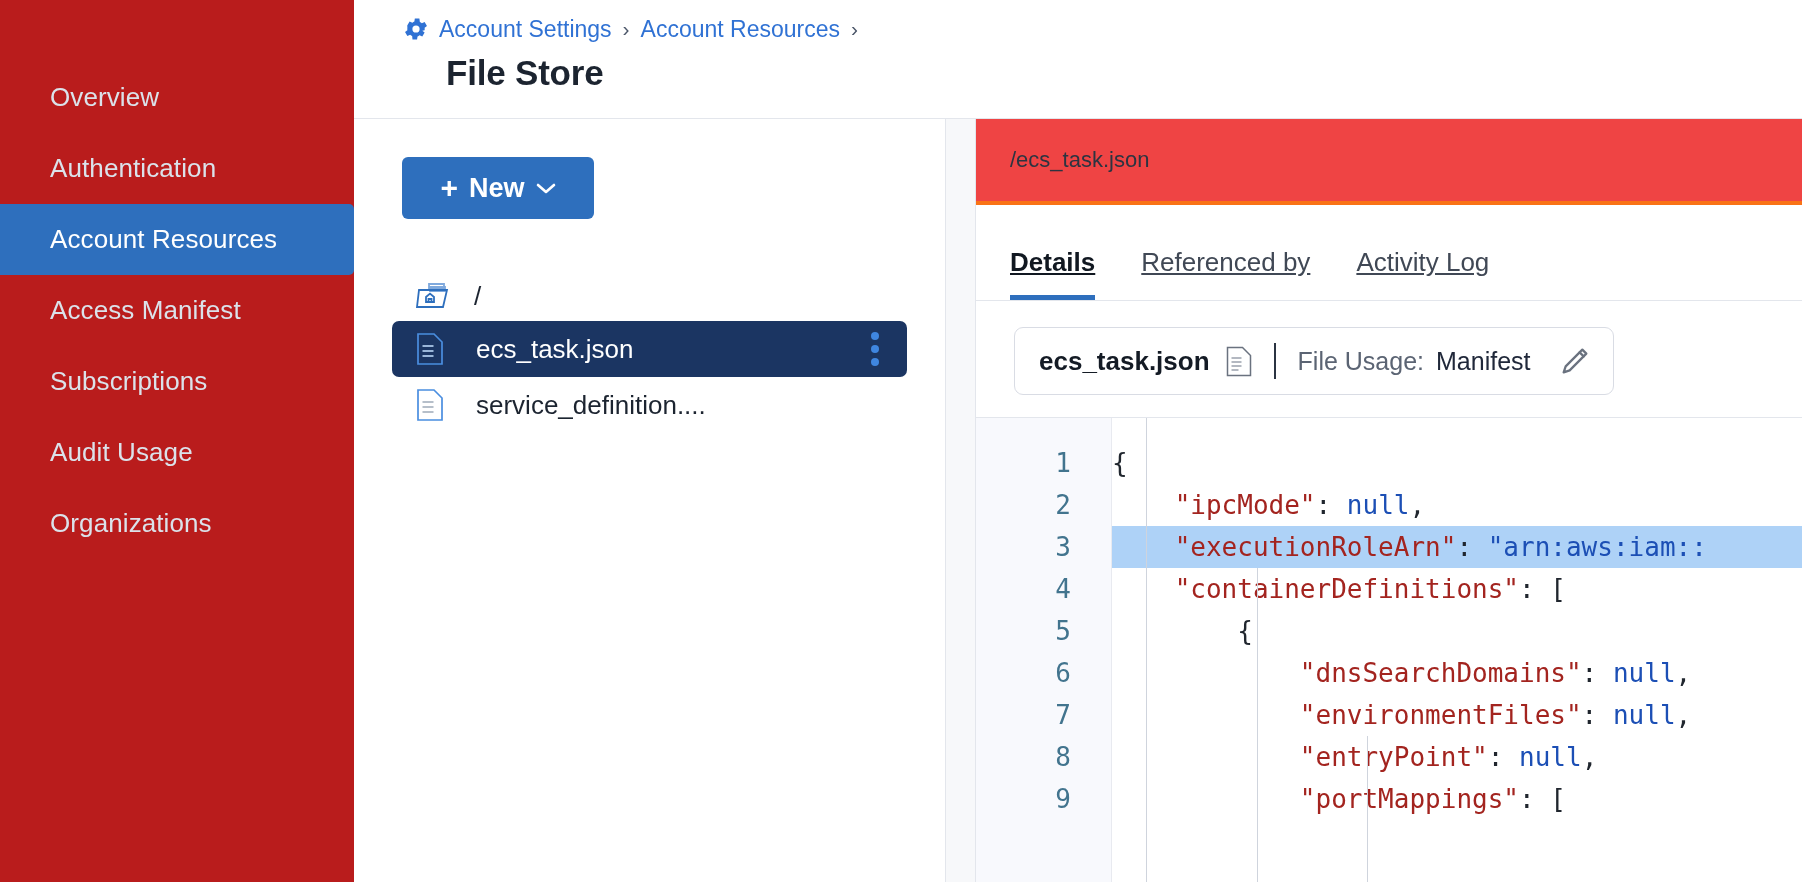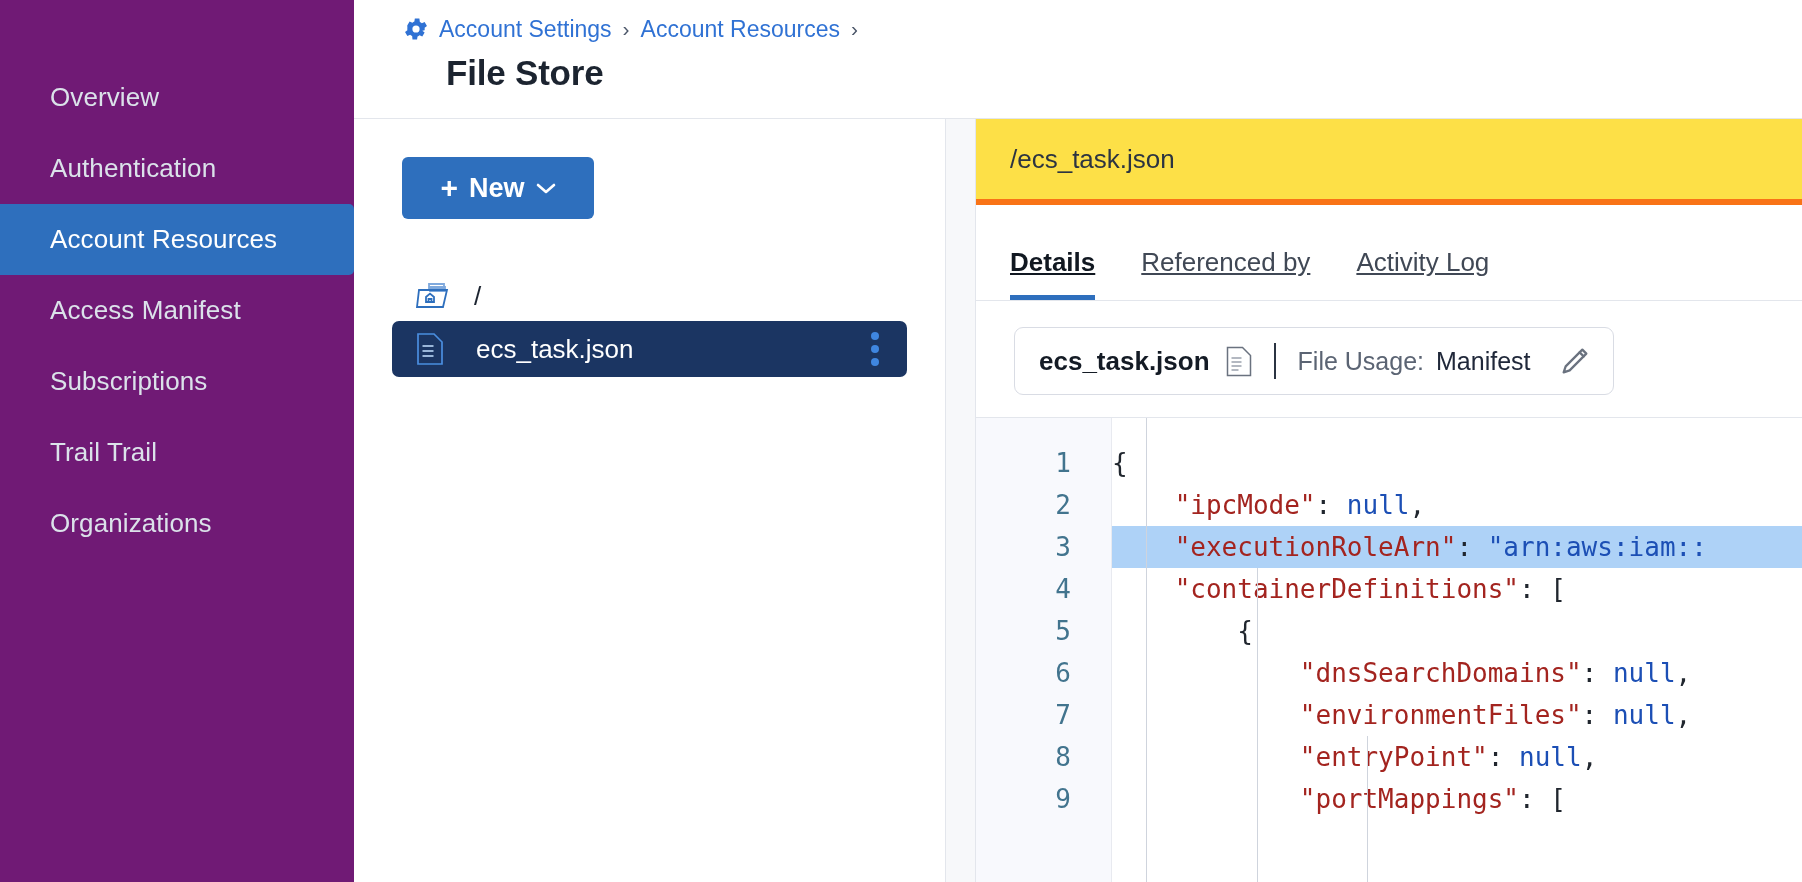--- a/index.html
+++ b/index.html
@@ -7,21 +7,21 @@
     width: 1802px; height: 882px;
     overflow: hidden;
     background: #ffffff;
     font-family: "Liberation Sans", sans-serif;
   }
   #app { position: relative; width: 1802px; height: 882px; display: flex; }
 
   
   .sidebar {
     width: 354px; height: 882px;
-    background: #701a75;
+    background: #b91c1c;
     flex: 0 0 354px;
     padding-top: 62px;
   }
   .nav-item {
     height: 71px;
     display: flex; align-items: center;
     padding-left: 50px;
     color: #dbe2ea;
     font-size: 26px;
     letter-spacing: .1px;
@@ -119,25 +119,25 @@
     width: 30px; flex: 0 0 30px;
     background: #f7f8fa;
     border-right: 1px solid #e3e6ec;
     cursor: col-resize;
   }
 
   
   .detail-panel { flex: 1 1 auto; min-width: 0; display: flex; flex-direction: column; background:#fff; }
   .path-bar {
     height: 86px; flex: 0 0 86px;
-    background: #fde047;
-    border-bottom: 6px solid #f97316;
+    background: #ef4444;
+    border-bottom: 4px solid #f97316;
     display: flex; align-items: center;
     padding-left: 34px;
-    font-size: 26px; color: #2c3441;
+    font-size: 22px; color: #2c3441;
   }
   .tabs {
     height: 96px; flex: 0 0 96px;
     display: flex; align-items: flex-end;
     gap: 46px;
     padding-left: 34px;
     border-bottom: 1px solid #e3e6ec;
   }
   .tab {
     font-size: 26px; color: #404855;
@@ -223,21 +223,21 @@
       <div class="nav-item active">
         <span>Account Resources</span>
       </div>
       <div class="nav-item">
         <span>Access Manifest</span>
       </div>
       <div class="nav-item">
         <span>Subscriptions</span>
       </div>
       <div class="nav-item">
-        <span>Trail Trail</span>
+        <span>Audit Usage</span>
       </div>
       <div class="nav-item">
         <span>Organizations</span>
       </div>
     </nav>
 
   <div class="content">
 
     <header class="topbar">
       <div class="breadcrumb">
@@ -289,20 +289,29 @@
               </svg>
             </span>
             <span class="tree-label">ecs_task.json</span>
             <span class="kebab">
                 <i></i>
                 <i></i>
                 <i></i>
               </span>
           </div>
 
+          <div class="tree-row">
+            <span class="tree-icon">
+              <svg width="28" height="34" viewBox="0 0 28 34" fill="none" stroke="#4a8ee0" stroke-width="1.7" aria-hidden="true">
+                <path d="M2 2 h16 l8 8 v22 h-24 z"></path>
+                <path d="M6.5 14 h11 M6.5 19 h11 M6.5 24 h11" stroke="#b6bfca" stroke-width="1.9"></path>
+              </svg>
+            </span>
+            <span class="tree-label">service_definition....</span>
+          </div>
         </div>
       </section>
 
       <div class="splitter"></div>
 
       <section class="detail-panel">
         <div class="path-bar">/ecs_task.json</div>
 
         <div class="tabs">
           <div class="tab active">Details</div>

